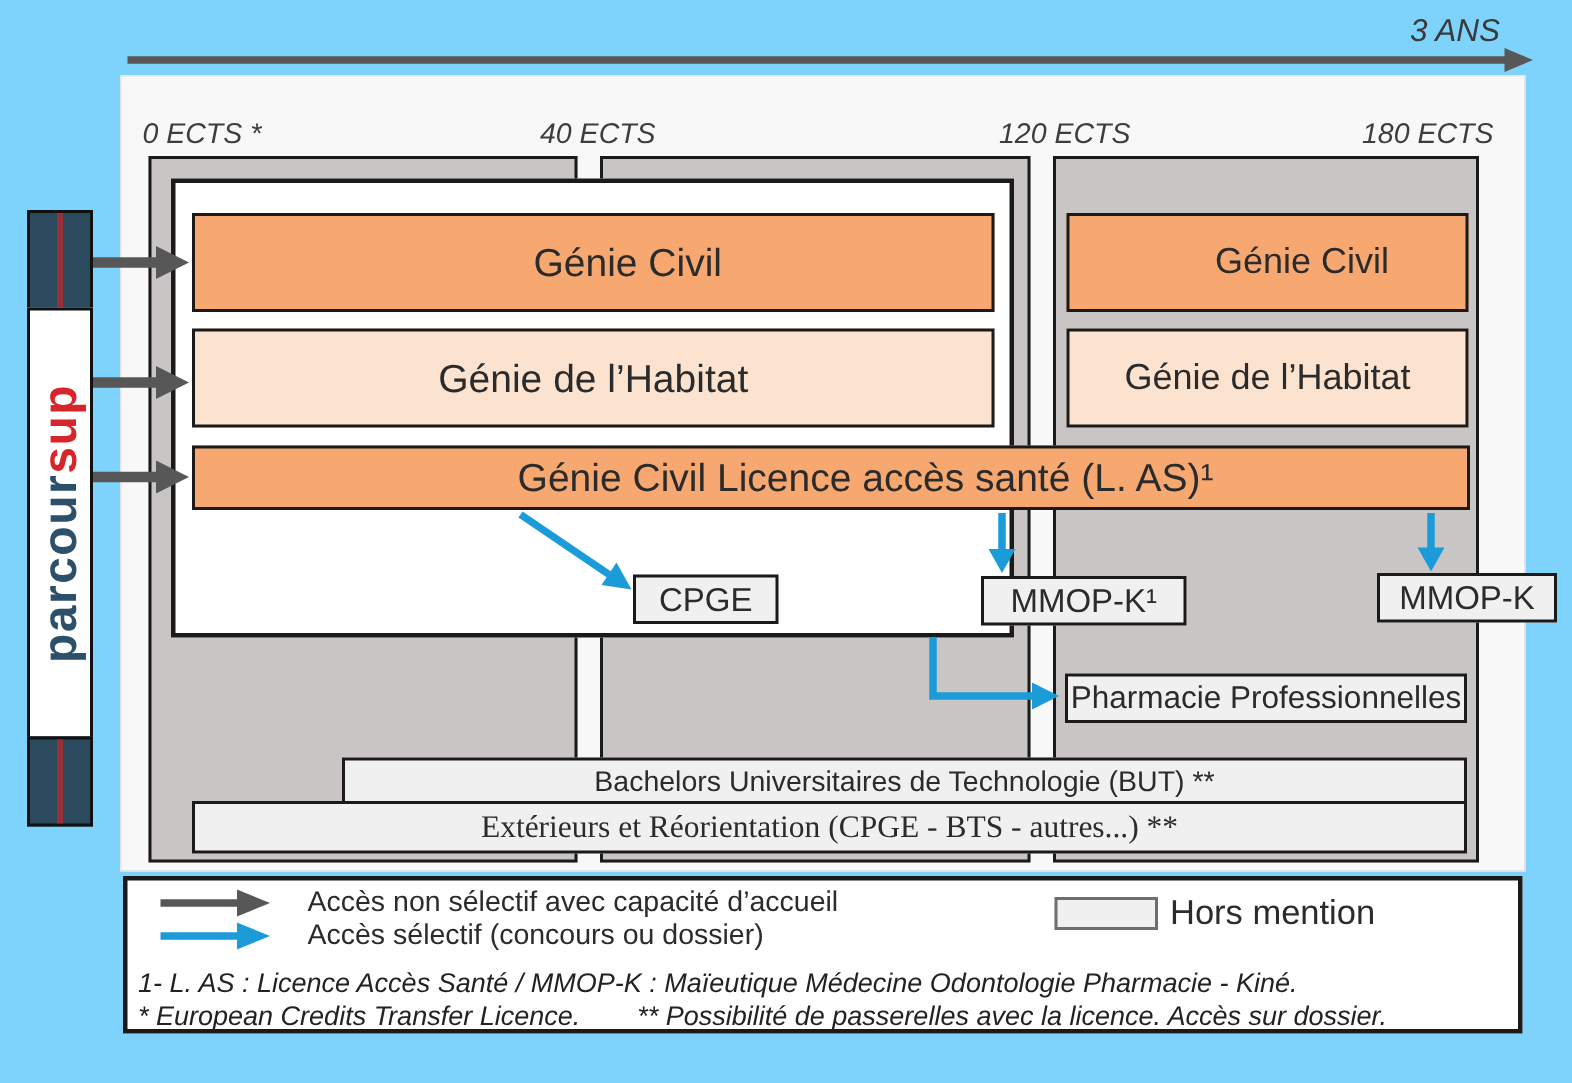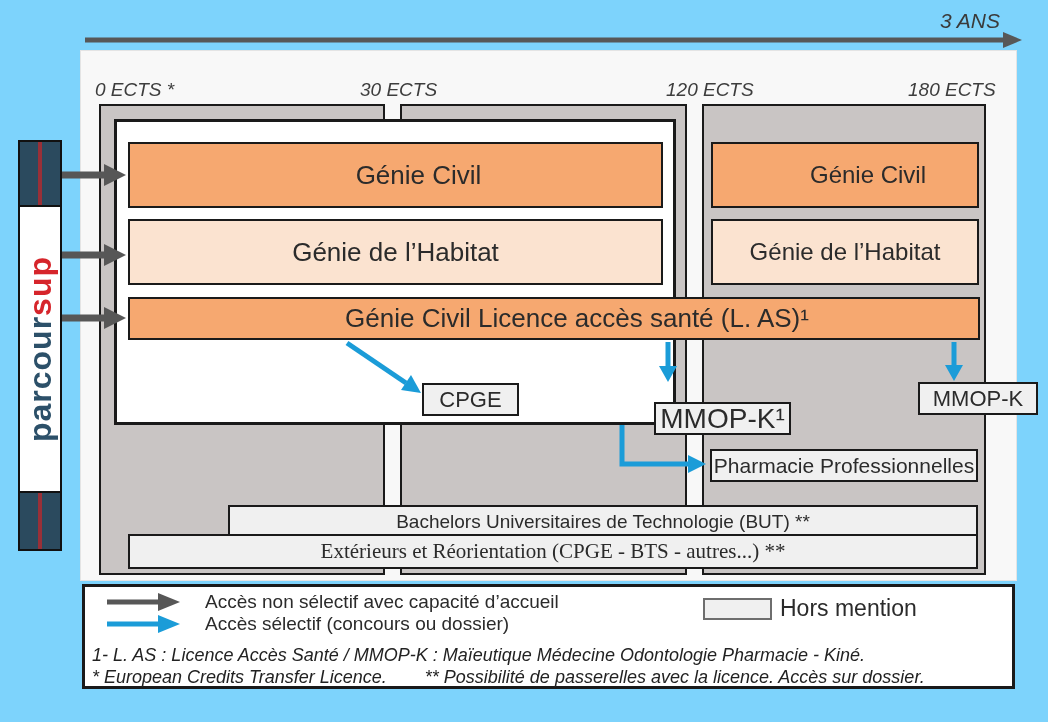--- a/index.html
+++ b/index.html
@@ -31,21 +31,21 @@
           border:2px solid #1a1a1a; z-index:5; white-space:nowrap; }
   .orange { background:#f6a870;padding-left:46px; }
   .peach  { background:#fbe3d0; }
   .ltgray { background:#f0f0f0; }
   .bxA1 { left:128px; top:142px; width:535px; height:66px; font-size:26px; }
   .bxA2 { left:128px; top:219px; width:535px; height:66px; font-size:26px; }
   .bxA3 { left:128px; top:297px; width:852px; height:43px; font-size:26px; z-index:6; }
   .bxB1 { left:711px; top:142px; width:268px; height:66px; font-size:24px; }
   .bxB2 { left:711px; top:219px; width:268px; height:66px; font-size:24px; }
   .bxM1 { left:422px; top:383px; width:97px;  height:33px; font-size:22px; z-index:6; }
-  .bxM2 { left:654px; top:402px; width:137px; height:33px; font-size:28px; z-index:6; }
+  .bxM2 { left:654px; top:384px; width:137px; height:33px; font-size:22px; z-index:6; }
   .bxM3 { left:918px; top:382px; width:120px; height:33px; font-size:22px; z-index:6; }
   .bxLP { left:710px; top:449px; width:268px; height:33px; font-size:21px; z-index:6; }
   .bxBUT{ left:228px; top:492px; width:750px; height:34px; font-size:19px; z-index:6;margin-top:13px; }
   .bxEXT{ left:128px; top:534px; width:850px; height:35px; font-size:21px; z-index:6;font-family:Liberation Serif, serif; }
 
   
   .logoseg { left:18px; width:44px; border:2px solid #111; z-index:4; }
   .logotop { top:140px; height:67px; background:#2b4a5e; }
   .logomid { top:205px; height:288px; background:#ffffff; }
   .logobot { top:491px; height:60px; background:#2b4a5e; }
@@ -78,21 +78,21 @@
 
   <div class="abs ans">3 ANS</div>
 
   <div class="abs panel"></div>
   <div class="abs col col1"></div>
   <div class="abs col col2"></div>
   <div class="abs col col3"></div>
   <div class="abs whitebox"></div>
 
   <div class="abs ects" style="left:95px;">0 ECTS *</div>
-  <div class="abs ects" style="left:360px;">30 ECTS</div>
+  <div class="abs ects" style="left:360px;">40 ECTS</div>
   <div class="abs ects" style="left:666px;">120 ECTS</div>
   <div class="abs ects" style="left:908px;">180 ECTS</div>
 
   <div class="abs cbox orange bxA1">Génie Civil</div>
   <div class="abs cbox peach bxA2">Génie de l’Habitat</div>
   <div class="abs cbox orange bxA3">Génie Civil Licence accès santé (L. AS)¹</div>
 
   <div class="abs cbox orange bxB1">Génie Civil</div>
   <div class="abs cbox peach bxB2">Génie de l’Habitat</div>
 

